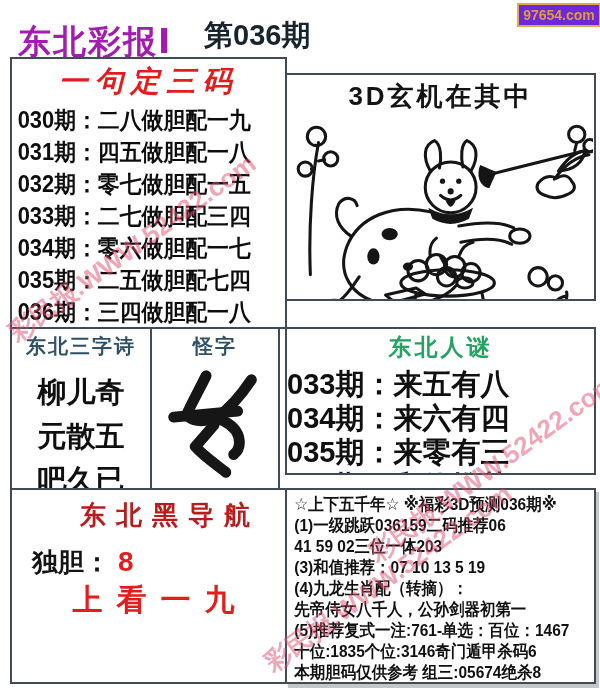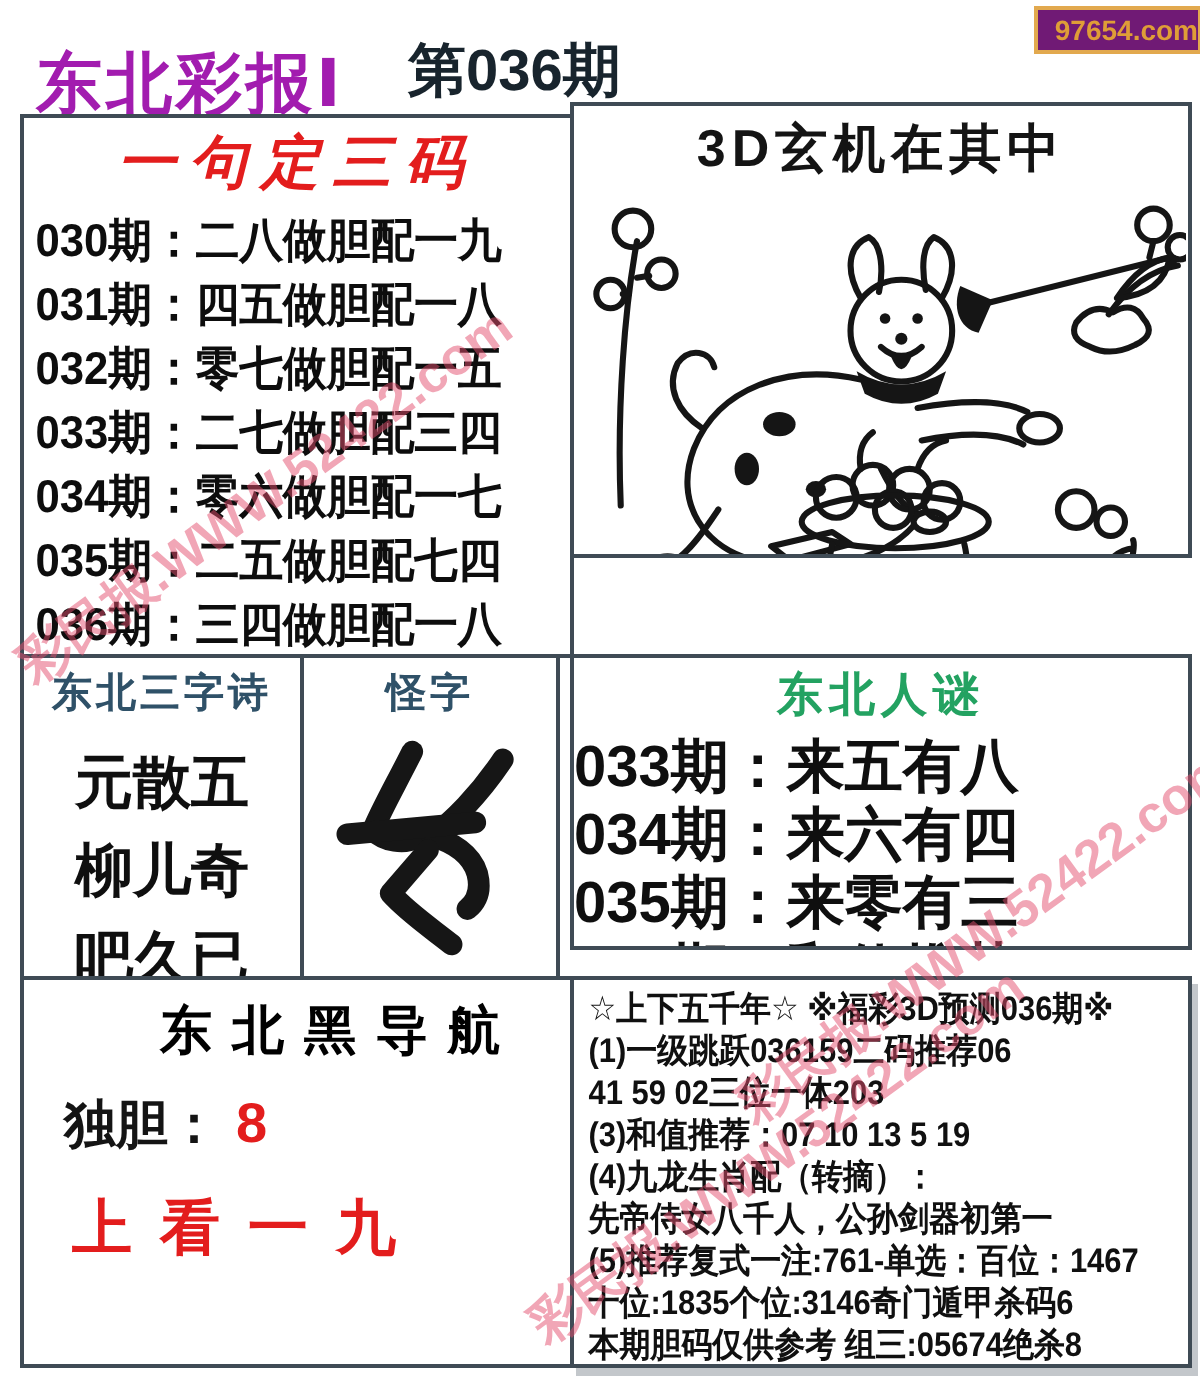--- a/index.html
+++ b/index.html
@@ -1,26 +1,26 @@
 <!DOCTYPE html>
 <html><head>
 <meta charset="utf-8">
 <style>
   html,body{margin:0;padding:0;background:#e8e8e8;}
   #page{position:relative;width:600px;height:700px;background:#ffffff;overflow:hidden;
         font-family:"Liberation Sans","DejaVu Sans",sans-serif;color:#0f0f0f;}
   
   #title{position:absolute;left:18px;top:20px;font-size:33px;font-weight:700;color:#a21caf;letter-spacing:2px;}
   #issue{position:absolute;left:204px;top:16px;font-size:29px;font-weight:800;color:#18242d;}
-  #badge{position:absolute;left:517px;top:3px;width:80px;height:20px;line-height:20px;text-align:right;
-         border:2px solid #e2a94e;color:#df9d37;font-size:14px;font-weight:700;background:#701a75;}
+  #badge{position:absolute;left:517px;top:3px;width:80px;height:20px;line-height:20px;text-align:center;
+         border:2px solid #e2a94e;color:#df9d37;font-size:14px;font-weight:700;background:#6d28d9;}
   
   .cell{position:absolute;border:2px solid #3f4b55;background:#ffffff;box-sizing:border-box;overflow:hidden;}
   #cellA{left:10px;top:57px;width:277px;height:272px;}
-  #cellB{left:285px;top:51px;width:311px;height:228px;}
+  #cellB{left:285px;top:73px;width:311px;height:228px;}
   #cellC{left:10px;top:327px;width:142px;height:163px;}
   #cellD{left:150px;top:327px;width:130px;height:163px;}
   #cellE{left:285px;top:327px;width:311px;height:148px;}
   #cellF{left:10px;top:488px;width:277px;height:196px;}
   #cellG{left:285px;top:488px;width:311px;height:196px;box-shadow:3px 4px 0 #c3c7cb;}
   
   .red-header{margin-top:3px;text-align:center;font-size:29px;font-weight:800;color:#e31d1d;letter-spacing:7px;font-style:italic;}
   #sentence-lines{margin-top:2px;padding-left:6px;transform:scaleX(0.95);transform-origin:0 50%;white-space:nowrap;}
   #sentence-lines .ln{font-size:23px;font-weight:800;line-height:32px;color:#0d0d0d;}
   
@@ -29,25 +29,25 @@
   
   .navy-header{margin-top:4px;text-align:center;font-size:20px;font-weight:700;color:#2f5168;letter-spacing:2px;}
   #poem-lines{margin-top:10px;text-align:center;}
   #poem-lines .ln{font-size:29px;font-weight:800;line-height:44px;}
   #glyph-wrap{text-align:center;margin-top:2px;}
   
   .green-header{margin-top:3px;text-align:center;font-size:23px;font-weight:800;color:#23a261;letter-spacing:3px;}
   #riddle-lines{margin-top:4px;white-space:nowrap;}
   #riddle-lines .ln{font-size:29px;font-weight:800;line-height:34px;}
   
-  #nav-header{margin-top:8px;text-align:center;font-size:26px;font-weight:800;color:#000000;letter-spacing:10px;padding-left:43px;}
+  #nav-header{margin-top:8px;text-align:center;font-size:26px;font-weight:800;color:#b91c1c;letter-spacing:10px;padding-left:43px;}
   #danlu-row{margin:12px 0 0 20px;font-weight:800;}
   #danlu-label{font-size:26px;color:#141414;}
   #danlu-value{font-size:28px;color:#e31d1d;margin-left:8px;}
-  #slogan{margin-top:14px;font-size:30px;font-weight:800;color:#e31d1d;letter-spacing:14px;padding-left:24px;}
+  #slogan{text-align:center;font-size:30px;font-weight:800;color:#e31d1d;letter-spacing:14px;padding-left:24px;}
   
   #prediction-lines{margin-top:4px;padding-left:8px;transform:scaleX(0.91);transform-origin:0 0;white-space:nowrap;}
   #prediction-lines .ln{font-size:17px;font-weight:800;line-height:21px;color:#101010;}
   
   .wm{position:absolute;font-size:26px;font-weight:800;color:rgba(228,77,110,0.5);
       transform:rotate(-36deg);transform-origin:0 50%;white-space:nowrap;pointer-events:none;z-index:9;}
   #wm1{left:12px;top:318px;}
   #wm2{left:372px;top:538px;}
   #wm3{left:268px;top:648px;}
   svg .stroke{stroke:#151515;fill:none;stroke-width:3;stroke-linecap:round;stroke-linejoin:round;}
@@ -149,22 +149,22 @@
       <circle class="stroke" cx="258" cy="198" r="6"></circle>
       <circle class="stroke" cx="273" cy="192" r="6"></circle>
       <circle class="stroke" cx="268" cy="206" r="5"></circle>
       <path class="stroke" d="M258,192 q6,-12 16,-13 M273,186 q2,-8 1,-11"></path>
     </svg>
   </div>
 
   <div id="cellC" class="cell">
     <div class="navy-header">东北三字诗</div>
     <div id="poem-lines">
+      <div class="ln">柳儿奇</div>
       <div class="ln">元散五</div>
-      <div class="ln">柳儿奇</div>
       <div class="ln">吧久已</div>
     </div>
   </div>
 
   <div id="cellD" class="cell">
     <div class="navy-header">怪字</div>
     <div id="glyph-wrap">
       <svg width="112" height="126" viewBox="0 0 110 128">
         <g fill="none" stroke="#161616" stroke-width="11" stroke-linecap="round" stroke-linejoin="round">
           <path d="M46,14 C38,30 30,44 26,54 C32,60 42,61 48,58"></path>

